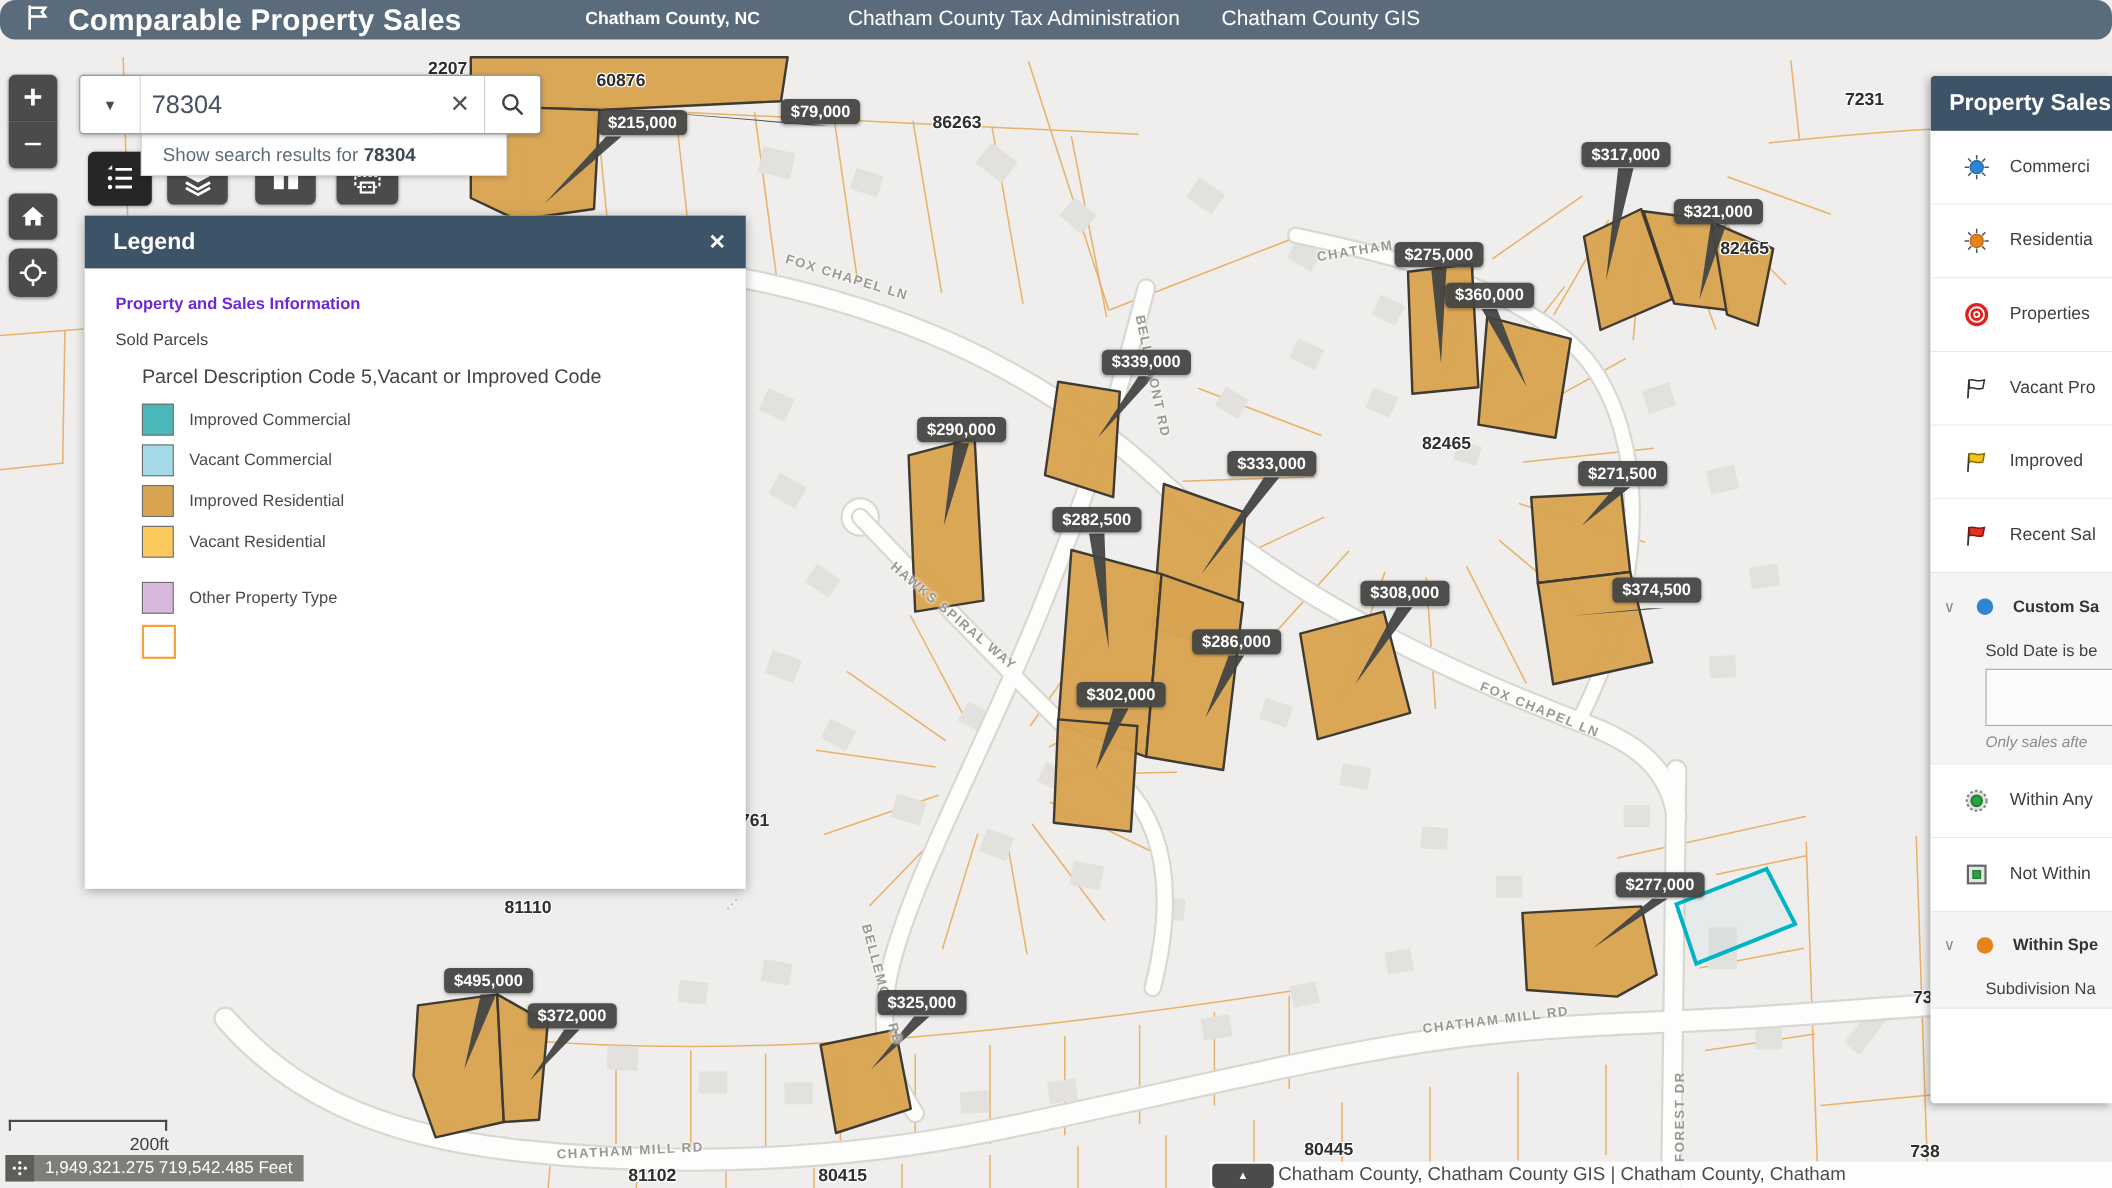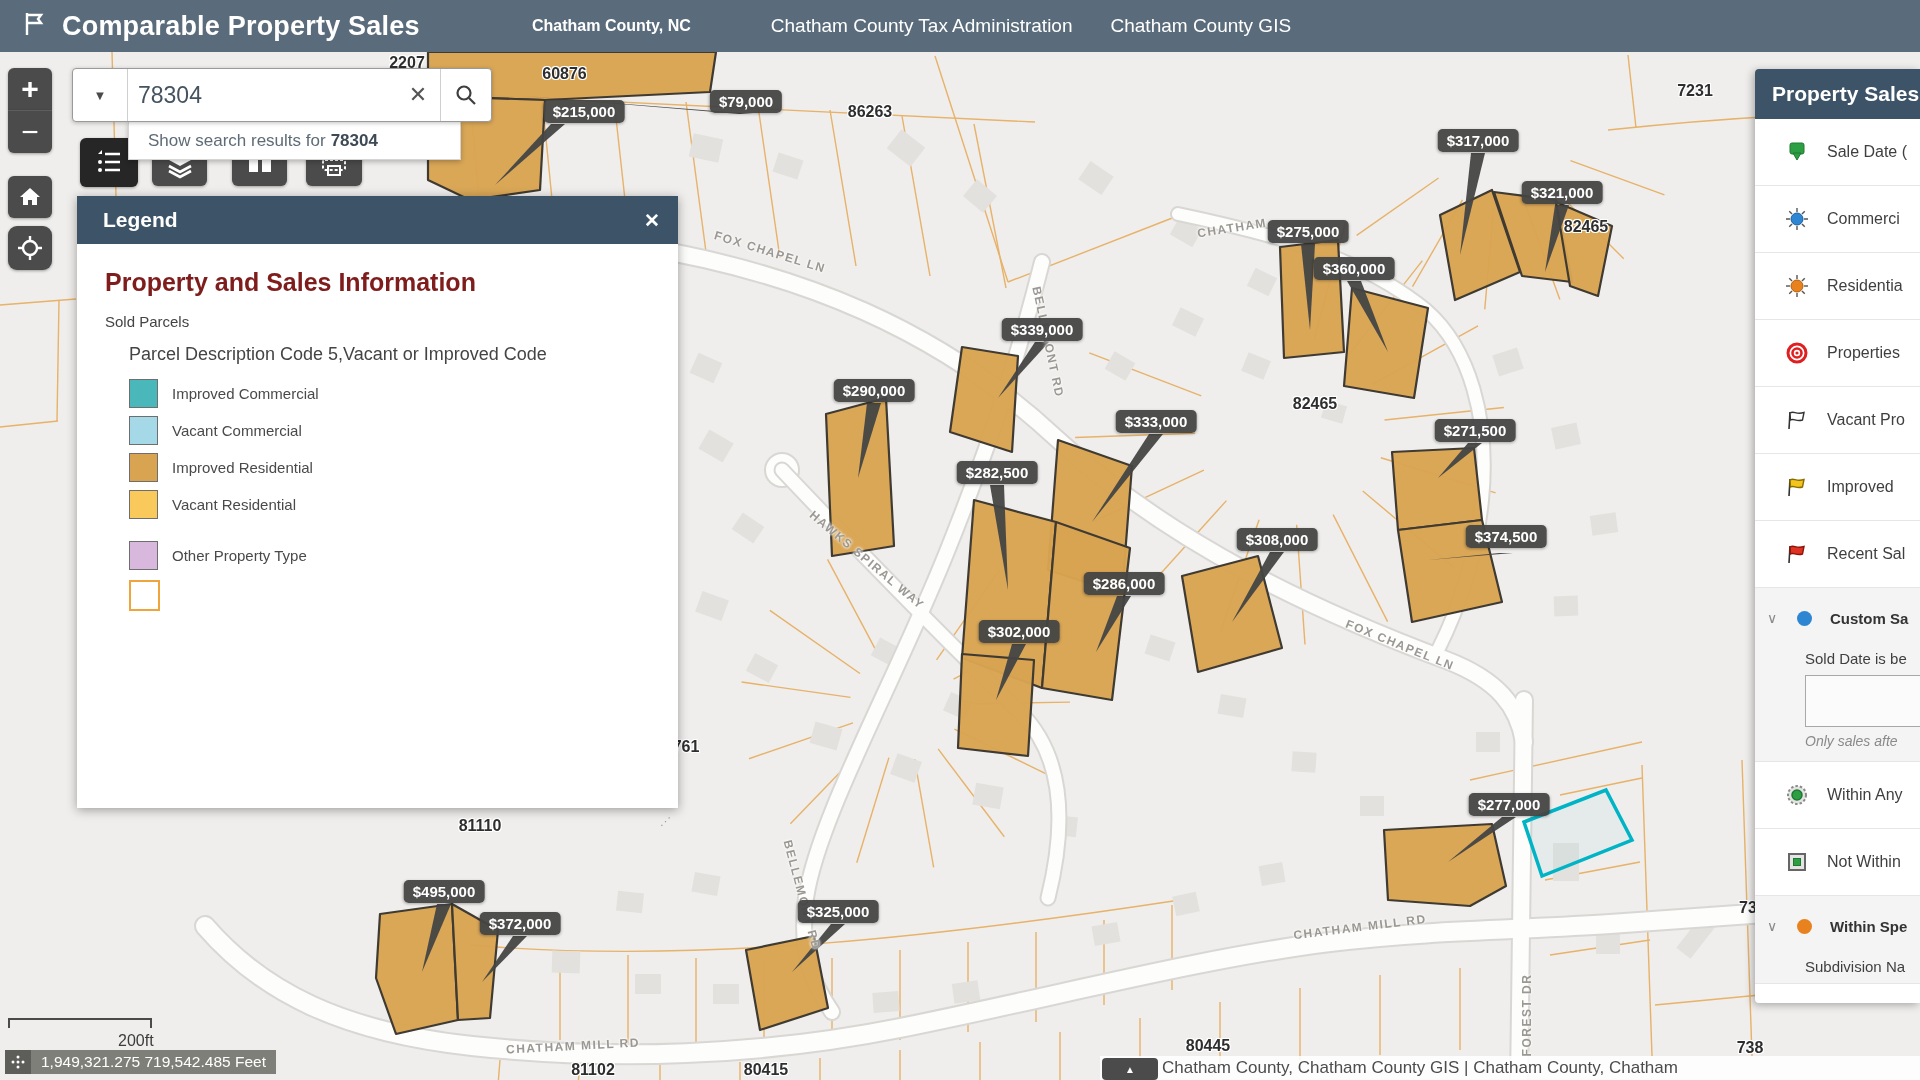--- a/index.html
+++ b/index.html
@@ -1,21 +1,21 @@
 <!DOCTYPE html>
 <html><head>
 <meta charset="utf-8">
 <style>
   html,body{margin:0;padding:0;width:1920px;height:1080px;overflow:hidden;
     font-family:"Liberation Sans",sans-serif;background:#efeeec;}
   .app{position:relative;width:1920px;height:1080px;overflow:hidden;}
 
   
-  .hdr{position:absolute;left:0;top:0;width:1920px;height:52px;background:#5a6c7b;z-index:40;
-    display:flex;align-items:center;color:#fff;}
+  .hdr{position:absolute;left:0;top:0;width:1920px;height:36px;background:#5a6c7b;z-index:40;
+    display:flex;align-items:center;color:#fff;border-radius:14px;}
   .hdr .flag{margin:0 14px 0 22px;}
   .hdr .title{font-size:27px;font-weight:bold;letter-spacing:.2px;width:390px;}
   .hdr .lnk0{font-size:16px;font-weight:bold;margin-left:80px;}
   .hdr .lnk{font-size:19px;margin-left:80px;}
   .hdr .lnk+.lnk{margin-left:38px;}
 
   
   #mapsvg{position:absolute;left:0;top:0;z-index:0;}
   .maplabel{position:absolute;z-index:2;transform:translate(-50%,-50%);white-space:nowrap;}
   .roadlbl{font-size:12px;font-weight:bold;color:#9b9893;letter-spacing:1.5px;
@@ -61,21 +61,21 @@
   #btn-print{left:306px;top:144px;width:56px;height:42px;}
 
   
   .legend{position:absolute;left:77px;top:196px;width:601px;height:612px;background:#fff;z-index:25;
     box-shadow:0 2px 10px rgba(0,0,0,.35);}
   .legend .lhead{height:48px;background:#3d5468;color:#fff;display:flex;align-items:center;
     justify-content:space-between;padding:0 18px 0 26px;}
   .legend .lhead .t{font-size:21px;font-weight:bold;}
   .legend .lhead .x{font-size:19px;cursor:pointer;font-weight:bold;}
   .legend .lbody{padding:24px 28px;color:#333;position:relative;height:540px;}
-  .legend .sect{font-size:25px;font-weight:bold;color:#7f1d1d;margin-bottom:16px;}
+  .legend .sect{font-size:15px;font-weight:bold;color:#6d28d9;margin-bottom:16px;}
   .legend .grp{font-size:15px;color:#444;margin-bottom:14px;}
   .legend .sub{font-size:18px;color:#444;margin:4px 0 14px 24px;}
   .legrow{display:flex;align-items:center;margin:8px 0 8px 24px;}
   .legrow .sw{width:27px;height:27px;border:1px solid #6e6e6e;margin-right:14px;flex:0 0 auto;}
   .legrow .lt{font-size:15px;color:#4a4a4a;}
   .legrow.gap{margin-top:22px;}
   .allrow{margin:10px 0 0 24px;}
   .allsw{width:27px;height:27px;border:2px solid #f0a43c;background:#fff;}
   .resize{position:absolute;right:6px;bottom:4px;color:#9a9a9a;font-size:11px;letter-spacing:1px;}
 
@@ -430,29 +430,20 @@
       </div>
       <div class="resize">⋰</div>
     </div>
   </div>
 
   <div class="rpanel">
     <div class="phead">Property Sales</div>
     <div id="panelrows">
         <div class="prow">
           <span class="ic">
-            <svg width="20" height="22" viewBox="0 0 20 22">
-              <rect x="3" y="2" width="14" height="11" rx="2" fill="#2e9e44" stroke="#1c7a30"></rect>
-              <polygon points="6,12 14,12 10,19" fill="#2e9e44" stroke="#1c7a30"></polygon>
-            </svg>
-          </span>
-          <span class="lb">Sale Date (</span>
-        </div>
-        <div class="prow">
-          <span class="ic">
             <svg width="24" height="24" viewBox="0 0 24 24">
               <g stroke="#555" stroke-width="1.4">
                 <line x1="19" y1="12" x2="23" y2="12"></line>
                 <line x1="16.949747468305834" y1="16.94974746830583" x2="19.77817459305202" y2="19.77817459305202"></line>
                 <line x1="12" y1="19" x2="12" y2="23"></line>
                 <line x1="7.050252531694168" y1="16.949747468305834" x2="4.221825406947978" y2="19.77817459305202"></line>
                 <line x1="5" y1="12" x2="1" y2="12.000000000000002"></line>
                 <line x1="7.050252531694166" y1="7.050252531694168" x2="4.221825406947976" y2="4.221825406947978"></line>
                 <line x1="11.999999999999998" y1="5" x2="11.999999999999998" y2="1"></line>
                 <line x1="16.94974746830583" y1="7.050252531694166" x2="19.77817459305202" y2="4.221825406947976"></line>

